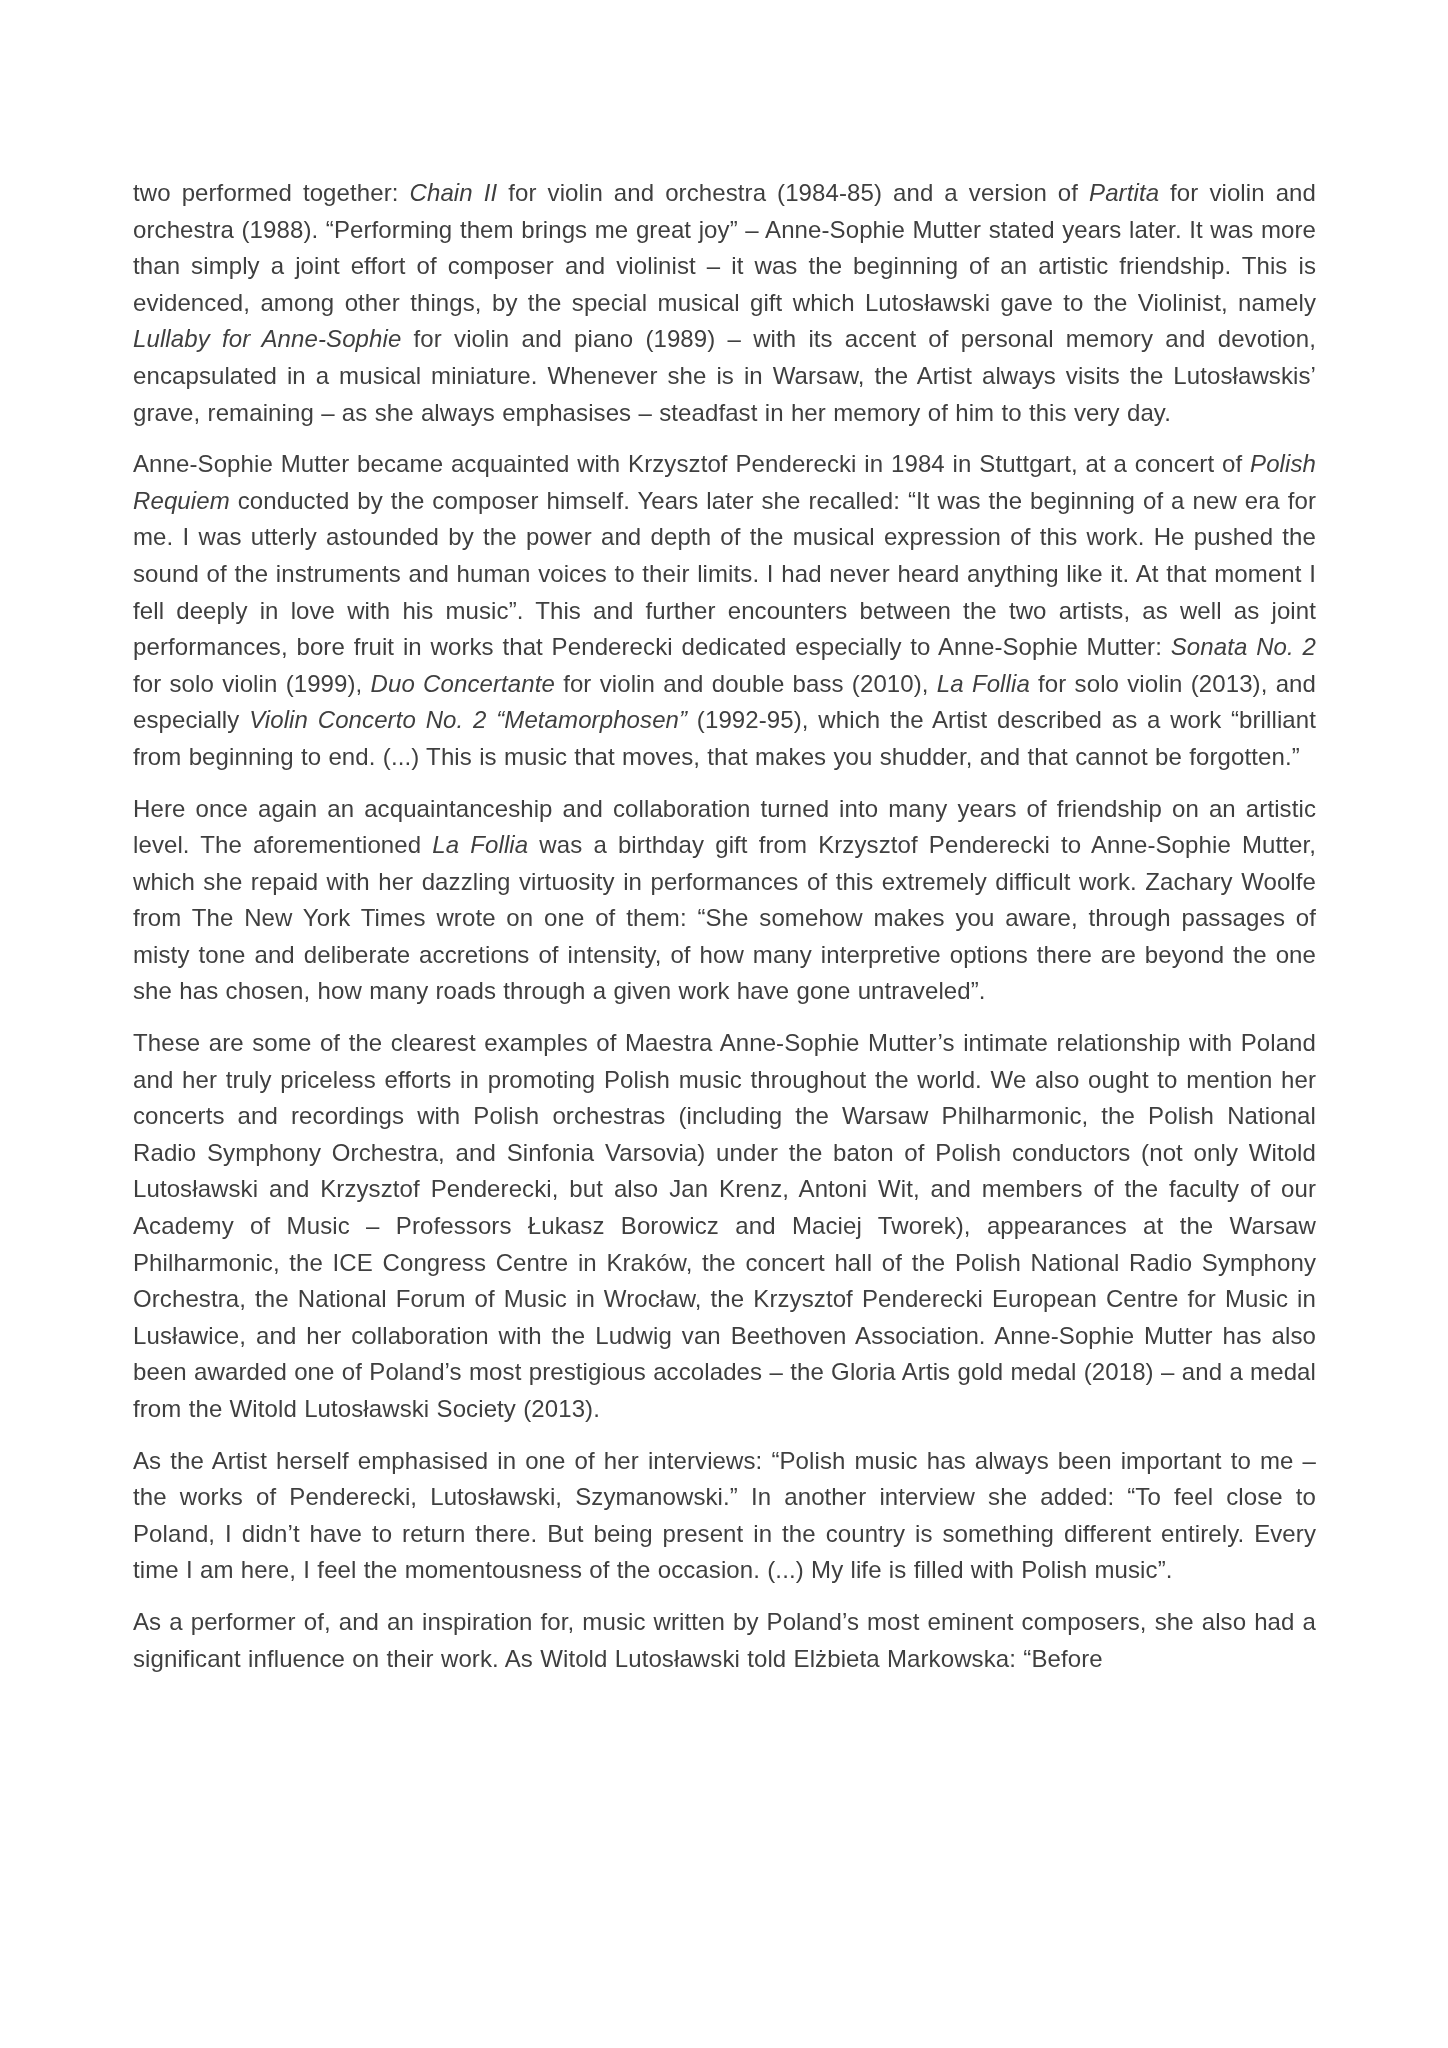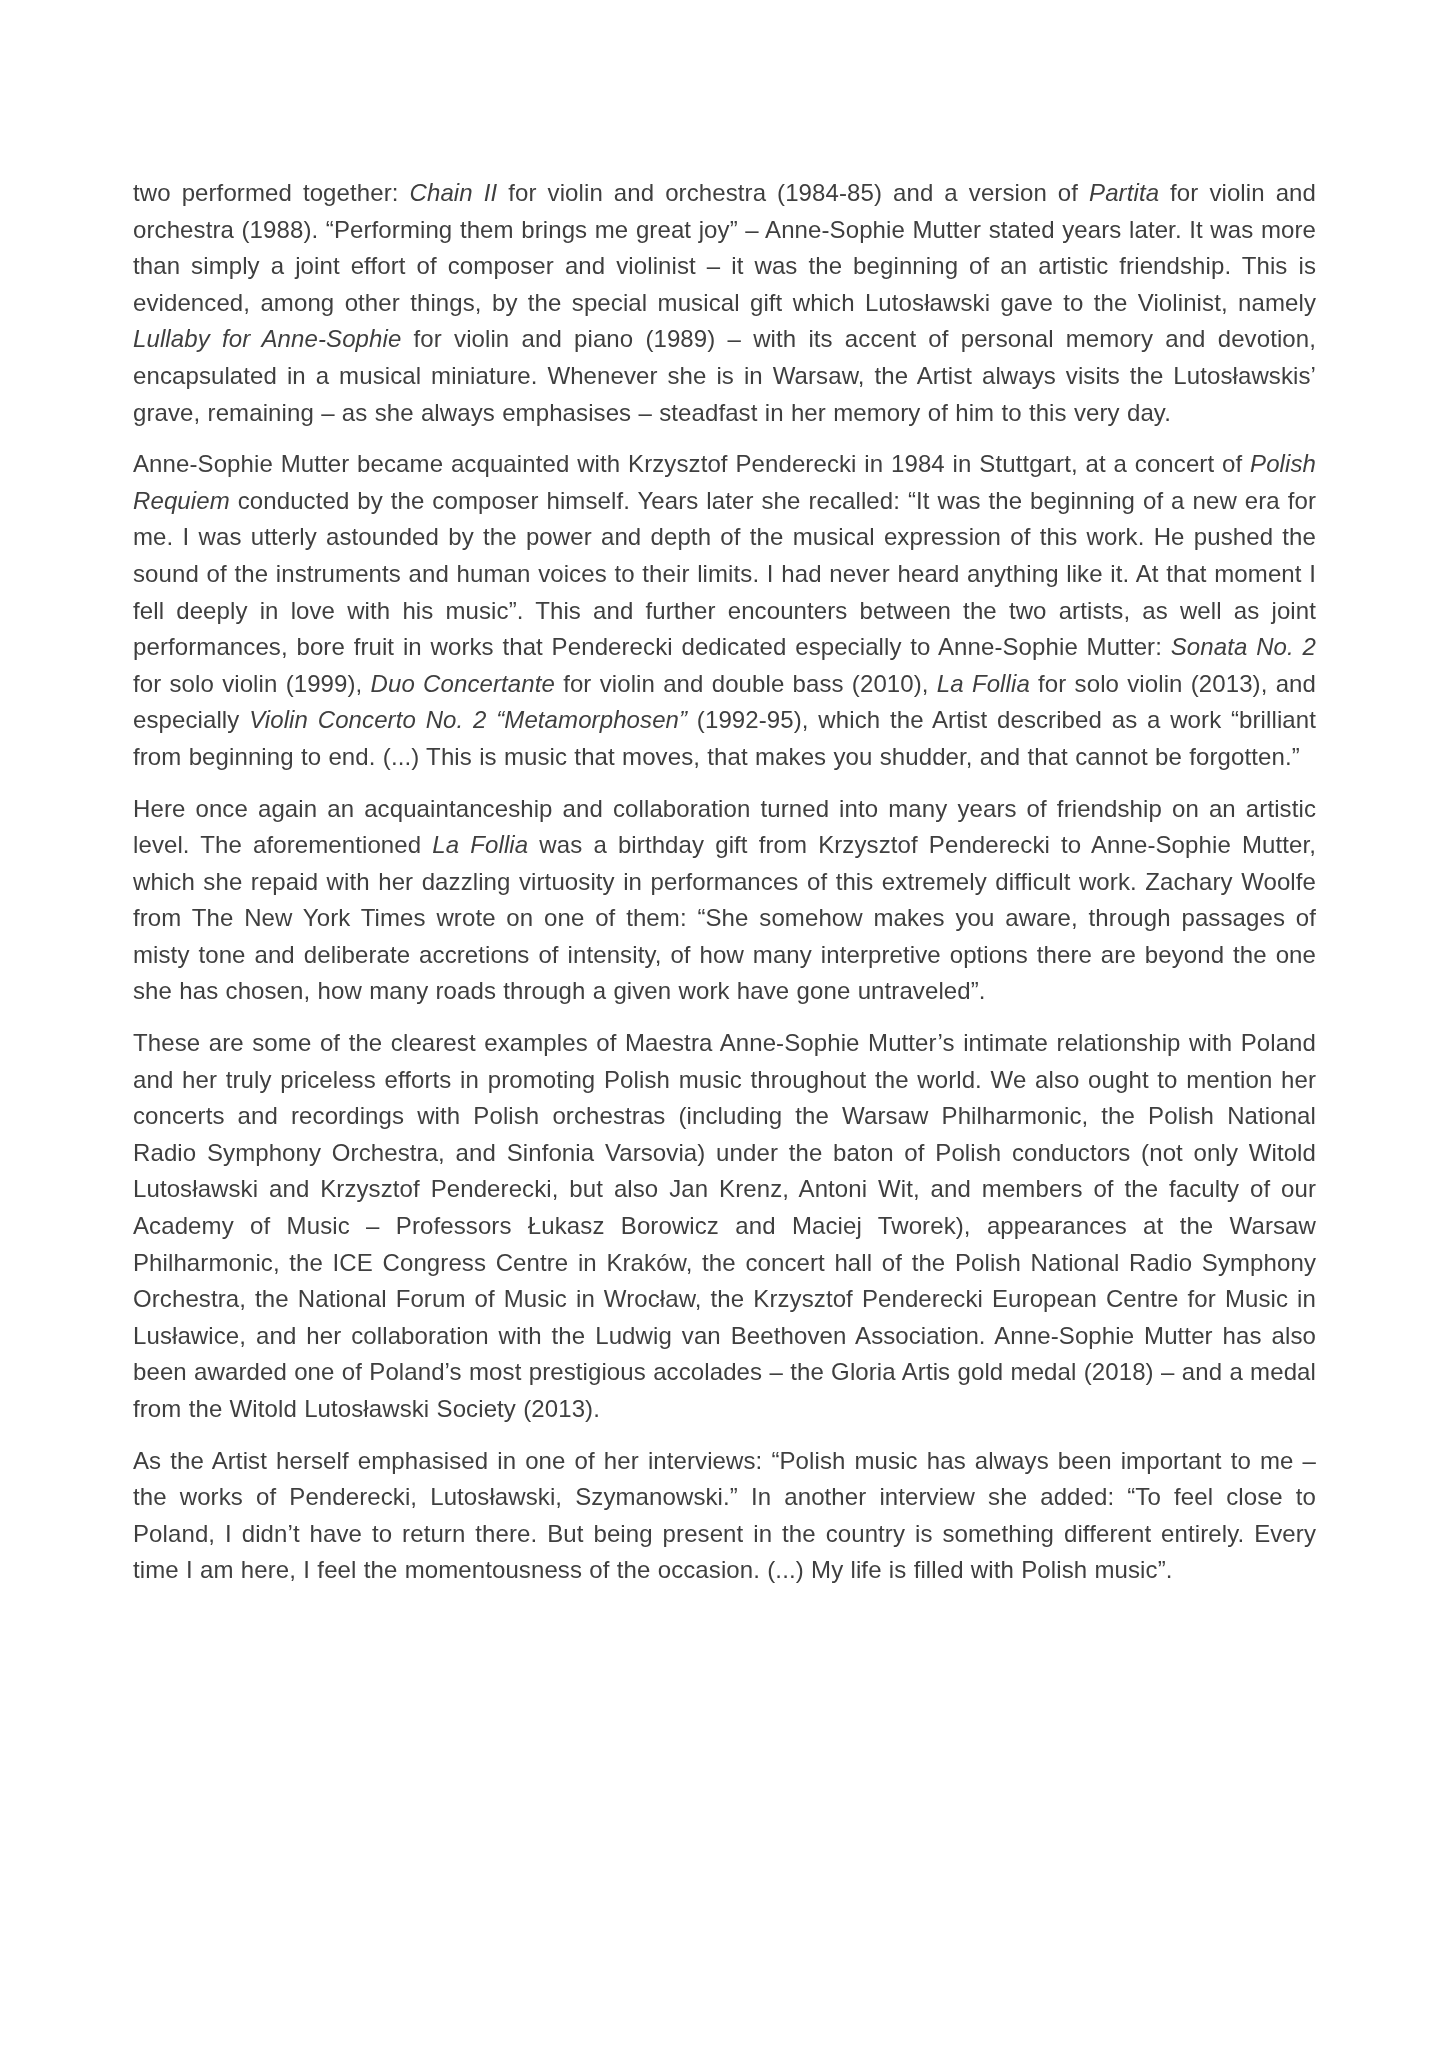--- a/index.html
+++ b/index.html
@@ -44,14 +44,15 @@
 </head>
 <body style="background: rgb(255, 255, 255);">
 
 <div class="page">
   <div class="text-column" style="color: rgb(63, 63, 63);">
       <p class="para"><span>two performed together: </span><em>Chain II</em><span> for violin and orchestra (1984-85) and a version of </span><em>Partita</em><span> for violin and orchestra (1988). “Performing them brings me great joy” – Anne-Sophie Mutter stated years later. It was more than simply a joint effort of composer and violinist – it was the beginning of an artistic friendship. This is evidenced, among other things, by the special musical gift which Lutosławski gave to the Violinist, namely </span><em>Lullaby for Anne-Sophie</em><span> for violin and piano (1989) – with its accent of personal memory and devotion, encapsulated in a musical miniature. Whenever she is in Warsaw, the Artist always visits the Lutosławskis’ grave, remaining – as she always emphasises – steadfast in her memory of him to this very day.</span></p>
       <p class="para"><span>Anne-Sophie Mutter became acquainted with Krzysztof Penderecki in 1984 in Stuttgart, at a concert of </span><em>Polish Requiem</em><span> conducted by the composer himself. Years later she recalled: “It was the beginning of a new era for me. I was utterly astounded by the power and depth of the musical expression of this work. He pushed the sound of the instruments and human voices to their limits. I had never heard anything like it. At that moment I fell deeply in love with his music”. This and further encounters between the two artists, as well as joint performances, bore fruit in works that Penderecki dedicated especially to Anne-Sophie Mutter: </span><em>Sonata No. 2</em><span> for solo violin (1999), </span><em>Duo Concertante</em><span> for violin and double bass (2010), </span><em>La Follia</em><span> for solo violin (2013), and especially </span><em>Violin Concerto No. 2 “Metamorphosen”</em><span> (1992-95), which the Artist described as a work “brilliant from beginning to end. (...) This is music that moves, that makes you shudder, and that cannot be forgotten.”</span></p>
       <p class="para"><span>Here once again an acquaintanceship and collaboration turned into many years of friendship on an artistic level. The aforementioned </span><em>La Follia</em><span> was a birthday gift from Krzysztof Penderecki to Anne-Sophie Mutter, which she repaid with her dazzling virtuosity in performances of this extremely difficult work. Zachary Woolfe from The New York Times wrote on one of them: “She somehow makes you aware, through passages of misty tone and deliberate accretions of intensity, of how many interpretive options there are beyond the one she has chosen, how many roads through a given work have gone untraveled”.</span></p>
       <p class="para"><span>These are some of the clearest examples of Maestra Anne-Sophie Mutter’s intimate relationship with Poland and her truly priceless efforts in promoting Polish music throughout the world. We also ought to mention her concerts and recordings with Polish orchestras (including the Warsaw Philharmonic, the Polish National Radio Symphony Orchestra, and Sinfonia Varsovia) under the baton of Polish conductors (not only Witold Lutosławski and Krzysztof Penderecki, but also Jan Krenz, Antoni Wit, and members of the faculty of our Academy of Music – Professors Łukasz Borowicz and Maciej Tworek), appearances at the Warsaw Philharmonic, the ICE Congress Centre in Kraków, the concert hall of the Polish National Radio Symphony Orchestra, the National Forum of Music in Wrocław, the Krzysztof Penderecki European Centre for Music in Lusławice, and her collaboration with the Ludwig van Beethoven Association. Anne-Sophie Mutter has also been awarded one of Poland’s most prestigious accolades – the Gloria Artis gold medal (2018) – and a medal from the Witold Lutosławski Society (2013).</span></p>
       <p class="para"><span>As the Artist herself emphasised in one of her interviews: “Polish music has always been important to me – the works of Penderecki, Lutosławski, Szymanowski.” In another interview she added: “To feel close to Poland, I didn’t have to return there. But being present in the country is something different entirely. Every time I am here, I feel the momentousness of the occasion. (...) My life is filled with Polish music”.</span></p>
+      <p class="para"><span>As a performer of, and an inspiration for, music written by Poland’s most eminent composers, she also had a significant influence on their work. As Witold Lutosławski told Elżbieta Markowska: “Before</span></p>
     </div>
 </div>
 
 </body></html>

